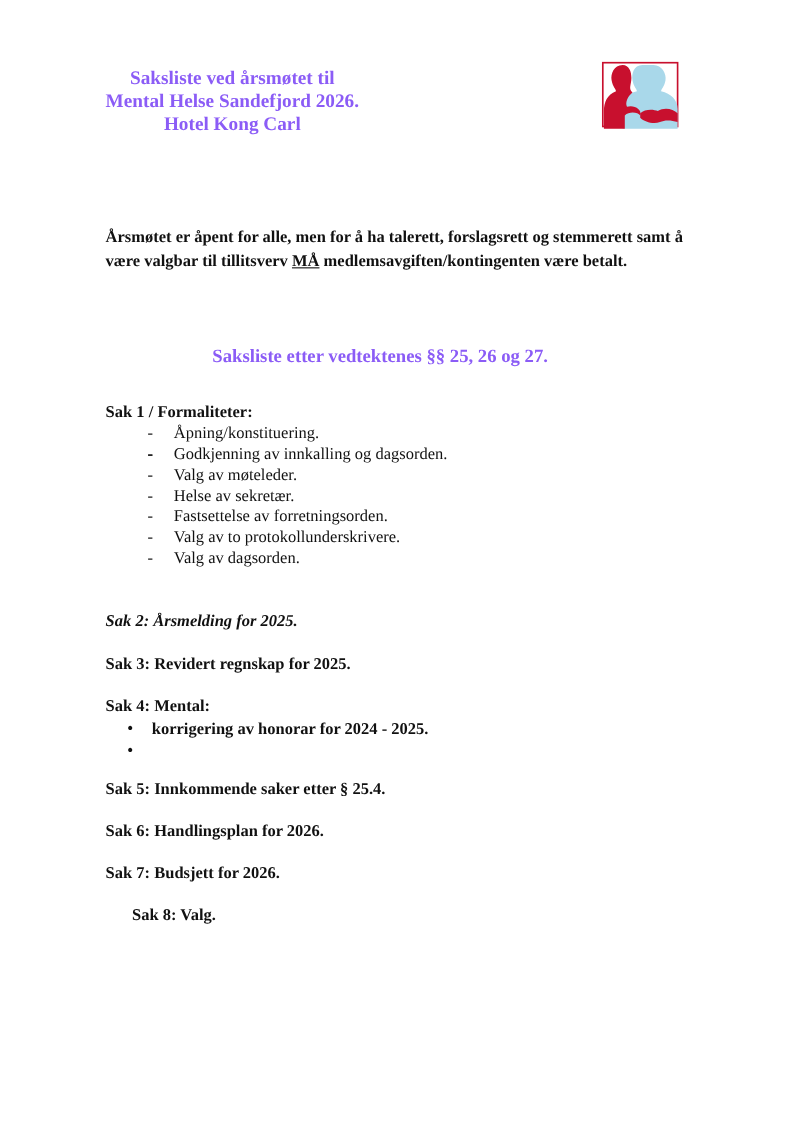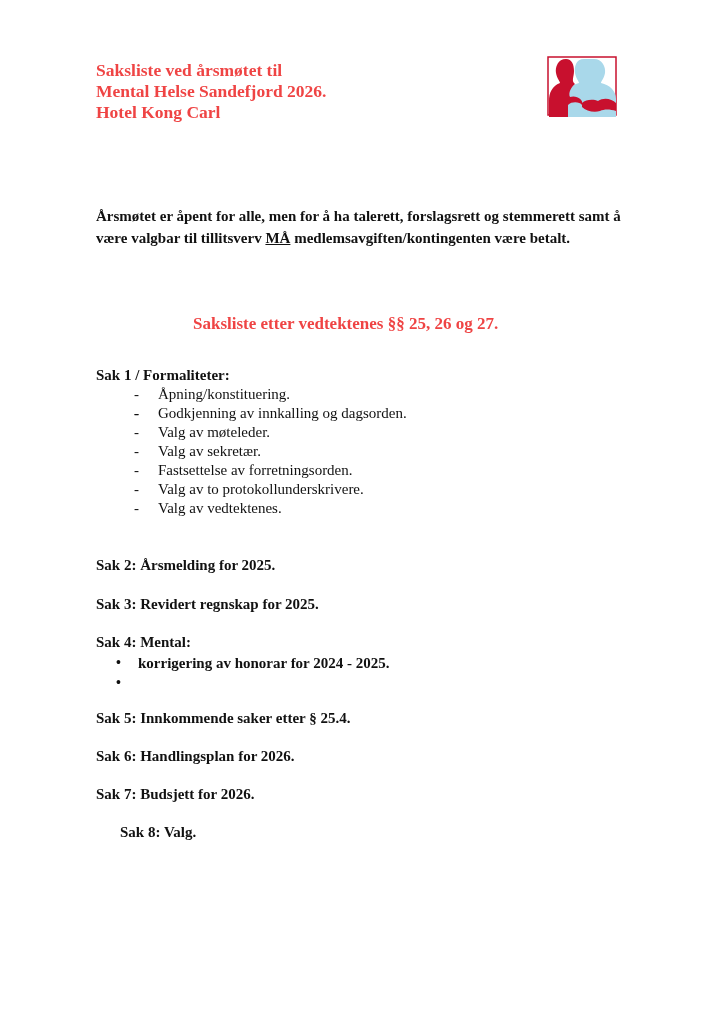--- a/index.html
+++ b/index.html
@@ -1,18 +1,18 @@
 <!DOCTYPE html>
 <html><head>
   <meta charset="utf-8">
   <style>
     html, body { margin: 0; padding: 0; background: #ffffff; }
     body { width: 721px; height: 1024px; position: relative; overflow: hidden;
            font-family: "Liberation Serif", serif; color: #111111; }
-    .red { color: #ef4444; }
+    .red { color: #8b5cf6; text-align: center; }
     .header { position: absolute; left: 96px; top: 60px; font-weight: bold; font-size: 17.5px; line-height: 21px; }
     .logo { position: absolute; left: 546px; top: 55px; width: 72px; height: 64px; }
     .intro { position: absolute; left: 96px; top: 205px; width: 540px; font-weight: bold; font-size: 15px; line-height: 22px; }
     .intro u { text-decoration: underline; margin-top: 12px; }
     .subtitle { position: absolute; left: 193px; top: 314px; font-weight: bold; font-size: 17px; }
     .sak { position: absolute; left: 96px; font-weight: bold; font-size: 15px; text-align: center; }
     .dashlist { position: absolute; left: 134px; top: 385px; font-size: 15px; line-height: 19px; margin: 0; padding: 0; list-style: none; }
     .dashlist li { position: relative; padding-left: 24px; }
     .dashlist li .dash { position: absolute; left: 0; }
     .bulletlist { position: absolute; left: 116px; top: 653px; font-size: 15px; font-weight: bold; line-height: 20px; margin: 0; padding: 0; list-style: none; }
@@ -45,27 +45,27 @@
 </div>
 
 <div class="subtitle red">Saksliste etter vedtektenes §§ 25, 26 og 27.</div>
 
 <div class="sak" style="top:367px;">Sak 1 / Formaliteter:</div>
 <ul class="dashlist">
   <li><span class="dash">-</span><span>Åpning/konstituering.</span></li>
   <li><span class="dash">-</span></li>
   <li><span class="dash">-</span><span>Godkjenning av innkalling og dagsorden.</span></li>
   <li><span class="dash">-</span><span>Valg av møteleder.</span></li>
-  <li><span class="dash">-</span><span>Valg av sekretær.</span></li>
+  <li><span class="dash">-</span><span>Helse av sekretær.</span></li>
   <li><span class="dash">-</span><span>Fastsettelse av forretningsorden.</span></li>
   <li><span class="dash">-</span><span>Valg av to protokollunderskrivere.</span></li>
-  <li><span class="dash">-</span><span>Valg av vedtektenes.</span></li>
+  <li><span class="dash">-</span><span>Valg av dagsorden.</span></li>
 </ul>
 
-<div class="sak" style="top:557px;">Sak 2: Årsmelding for 2025.</div>
+<div class="sak" style="top:557px;font-style:italic;">Sak 2: Årsmelding for 2025.</div>
 <div class="sak" style="top:596px;">Sak 3: Revidert regnskap for 2025.</div>
 <div class="sak" style="top:634px;">Sak 4: Mental:</div>
 <ul class="bulletlist">
   <li><span class="dot">•</span><span>korrigering av honorar for 2024 - 2025.</span></li>
   <li><span class="dot">•</span></li>
 </ul>
 
 <div class="sak" style="top:710px;">Sak 5: Innkommende saker etter § 25.4.</div>
 <div class="sak" style="top:748px;">Sak 6: Handlingsplan for 2026.</div>
 <div class="sak" style="top:786px;">Sak 7: Budsjett for 2026.</div>

